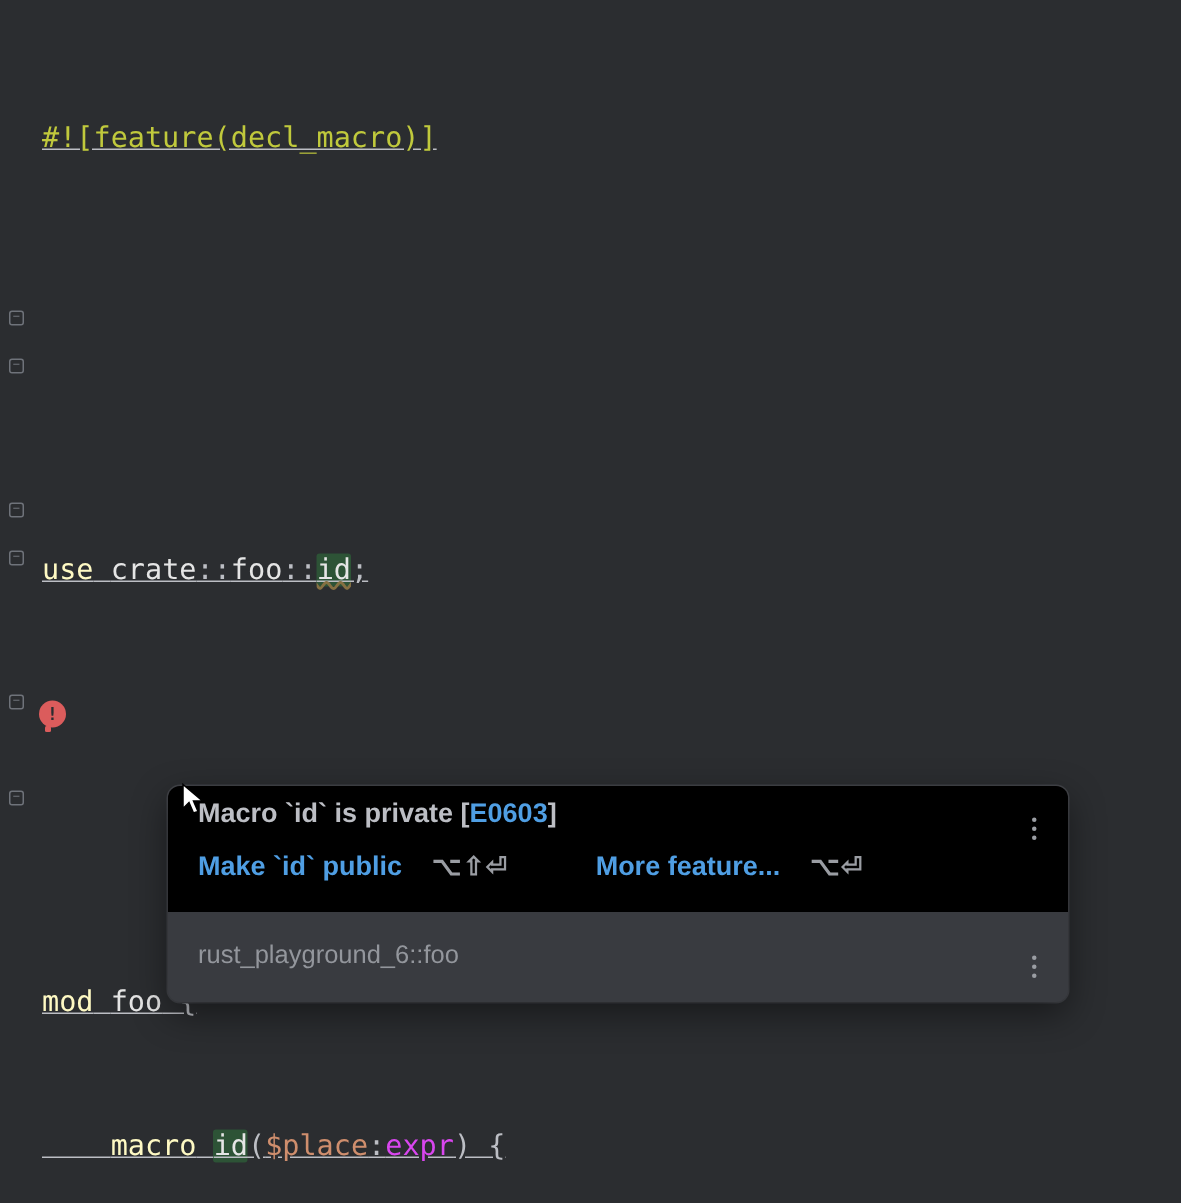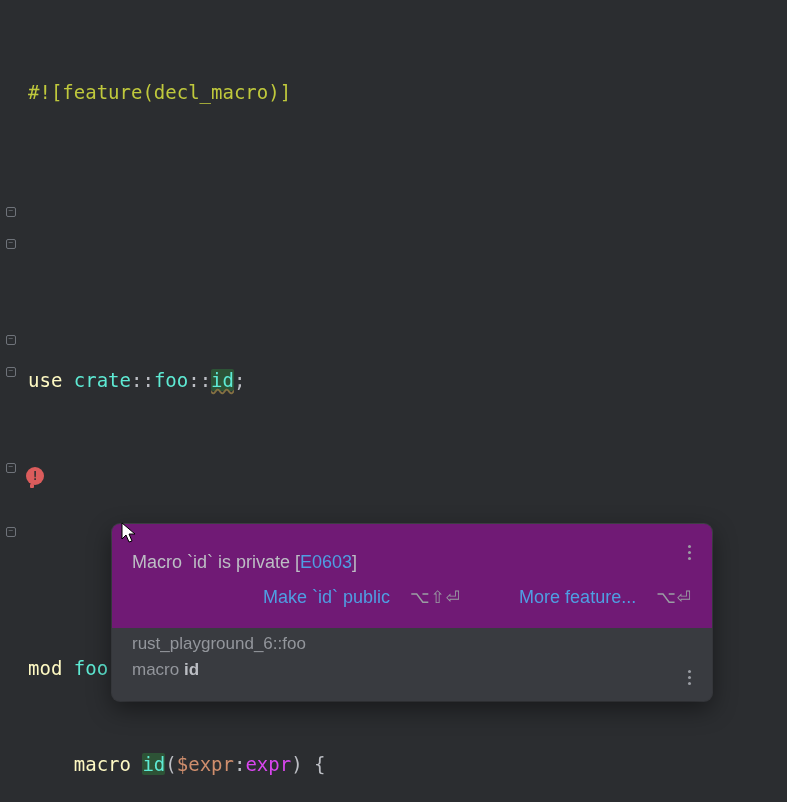--- a/index.html
+++ b/index.html
@@ -40,25 +40,25 @@
   }
   .fold::before { content: "−"; position: relative; top: -1px; }
   .code {
     position: absolute;
     left: 28px;
     top: 12px;
     right: 0;
     line-height: 32px;
     white-space: pre;
   }
-  .line { height: 32px; }
+  .line { height: 32px; text-decoration: underline; }
 
   .kw   { color: #fef9c3; }   
   .attr { color: #c0c93c; }   
-  .ident{ color: #5eead4; }
+  .ident{ color: #e5e5e5; }
   .mvar { color: #cf8e6d; }   
   .ty   { color: #d946ef; }
   .punc { color: #bcbec4; }
   .hi   { background: #2d5336; border-radius: 2px; }
   .warnline { text-decoration: underline wavy #857042; text-decoration-skip-ink: none; }
 
   .bulb {
     position: absolute;
     left: 26px;
     width: 18px; height: 18px;
@@ -92,40 +92,40 @@
     width: 600px;
     background: #393b40;
     border-radius: 8px;
     box-shadow: 0 8px 24px rgba(0,0,0,0.45), 0 0 0 1px #43454a;
     font-family: -apple-system, BlinkMacSystemFont, "Segoe UI", sans-serif;
     font-size: 18px;
     overflow: hidden;
     z-index: 20;
   }
   .popup .upper {
-    background: #701a75;
-    padding: 28px 20px 20px 20px;
+    background: #000000;
+    padding: 8px 20px 20px 20px;
     position: relative;
+    font-weight: bold;
   }
   .popup .title {
     color: #bcbec4;
   }
   .popup .title .code-link { color: #4f9ee3; }
   .popup .actions {
     margin-top: 14px;
     display: flex;
     align-items: center;
     gap: 20px;
     color: #bcbec4;
-    justify-content: flex-end;
   }
   .popup .action-link { color: #4f9ee3; cursor: pointer; }
   .popup .shortcut { color: #9a9da3; font-size: 17px; letter-spacing: 1px; }
   .popup .lower {
-    padding: 3px 20px 18px 20px;
+    padding: 16px 20px 18px 20px;
     position: relative;
     color: #93969c;
     line-height: 26px;
     font-size: 17px;
   }
   .popup .lower .name { color: #bcbec4; font-weight: 600; }
   .popup .kebab {
     position: absolute;
     right: 14px;
     width: 18px; height: 24px;
@@ -152,21 +152,21 @@
   </div>
 
   <div class="code">
     <div class="line"><span class="attr">#![feature(decl_macro)]</span></div>
     <div class="line"></div>
     <div class="line"></div>
     <div class="line"><span class="kw">use</span> <span class="ident">crate</span><span class="punc">::</span><span class="ident">foo</span><span class="punc">::</span><span class="ident hi warnline">id</span><span class="punc">;</span></div>
     <div class="line"></div>
     <div class="line"></div>
     <div class="line"><span class="kw">mod</span> <span class="ident">foo</span><span class="punc"> {</span></div>
-    <div class="line">    <span class="kw">macro</span> <span class="ident hi">id</span><span class="punc">(</span><span class="mvar">$expr</span><span class="punc">:</span><span class="ty">expr</span><span class="punc">) {</span></div>
+    <div class="line">    <span class="kw">macro</span> <span class="ident hi">id</span><span class="punc">(</span><span class="mvar">$place</span><span class="punc">:</span><span class="ty">expr</span><span class="punc">) {</span></div>
     
     
     
     
     
     
     
     
   </div>
 
@@ -189,21 +189,20 @@
         <span class="shortcut">⌥⏎</span>
       </div>
       <div class="kebab" style="top:16px">
           <span></span>
           <span></span>
           <span></span>
         </div>
     </div>
     <div class="lower">
       <div>rust_playground_6::foo</div>
-      <div><span>macro </span><span class="name">id</span></div>
       <div class="kebab" style="bottom:12px">
           <span></span>
           <span></span>
           <span></span>
         </div>
     </div>
   </div>
 
 </div>
 

